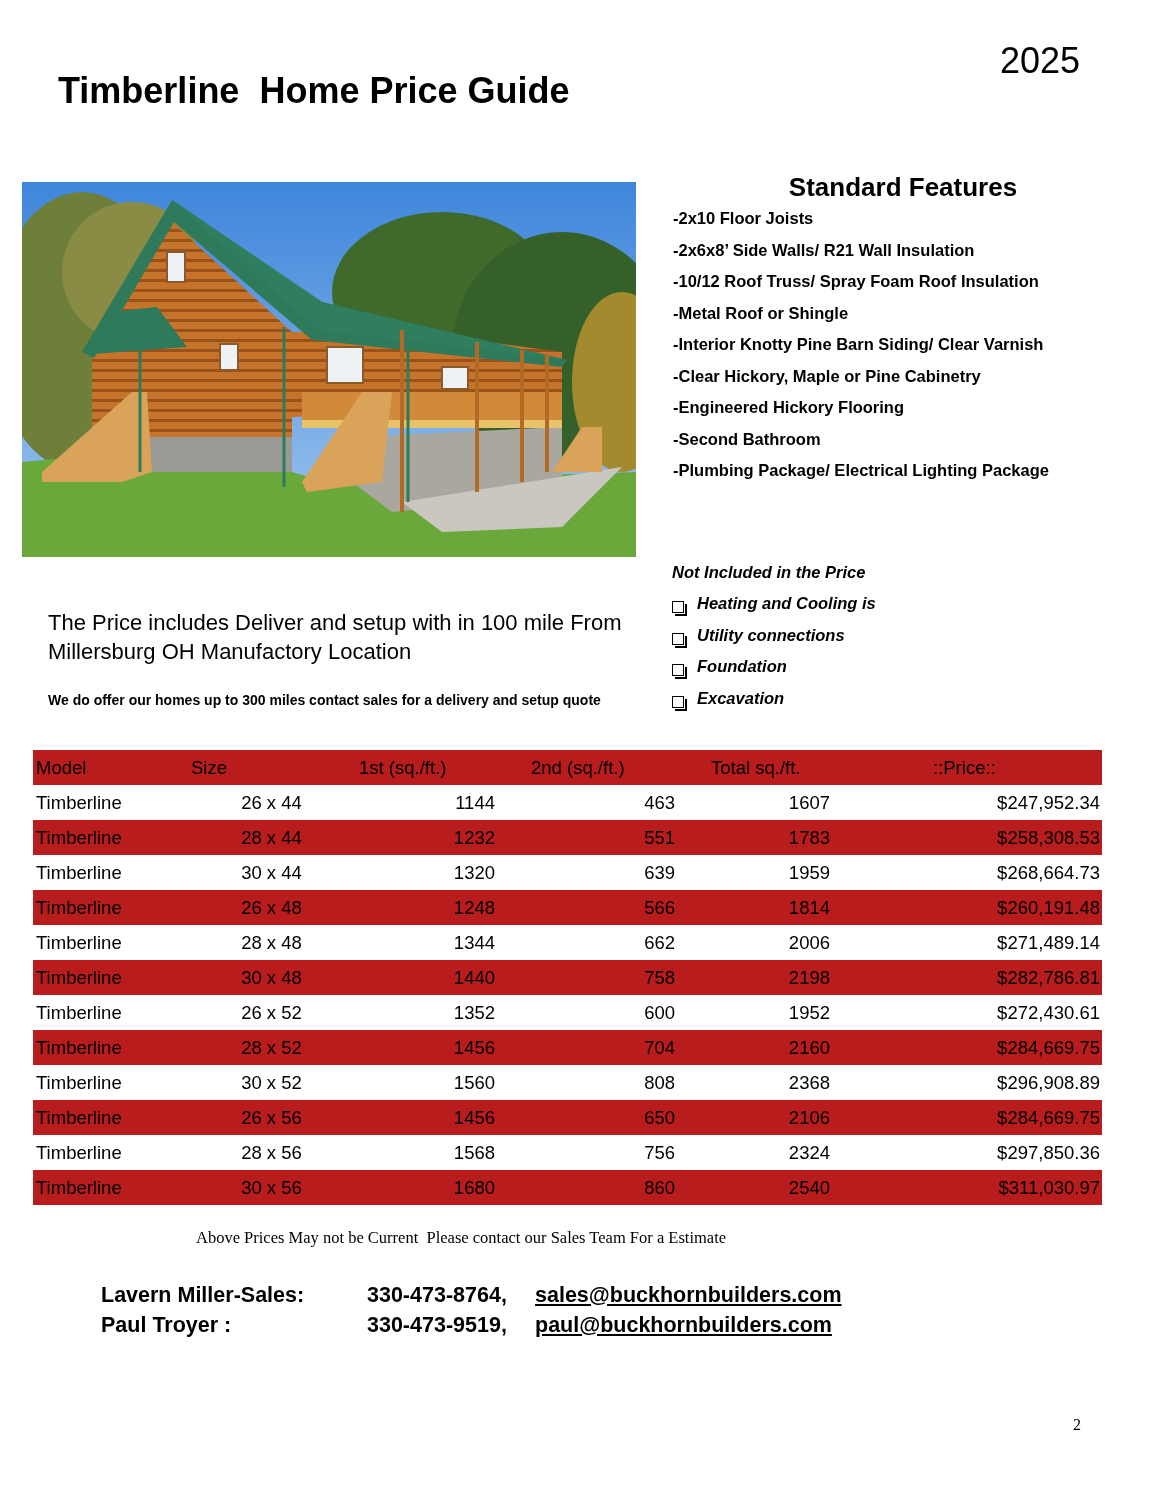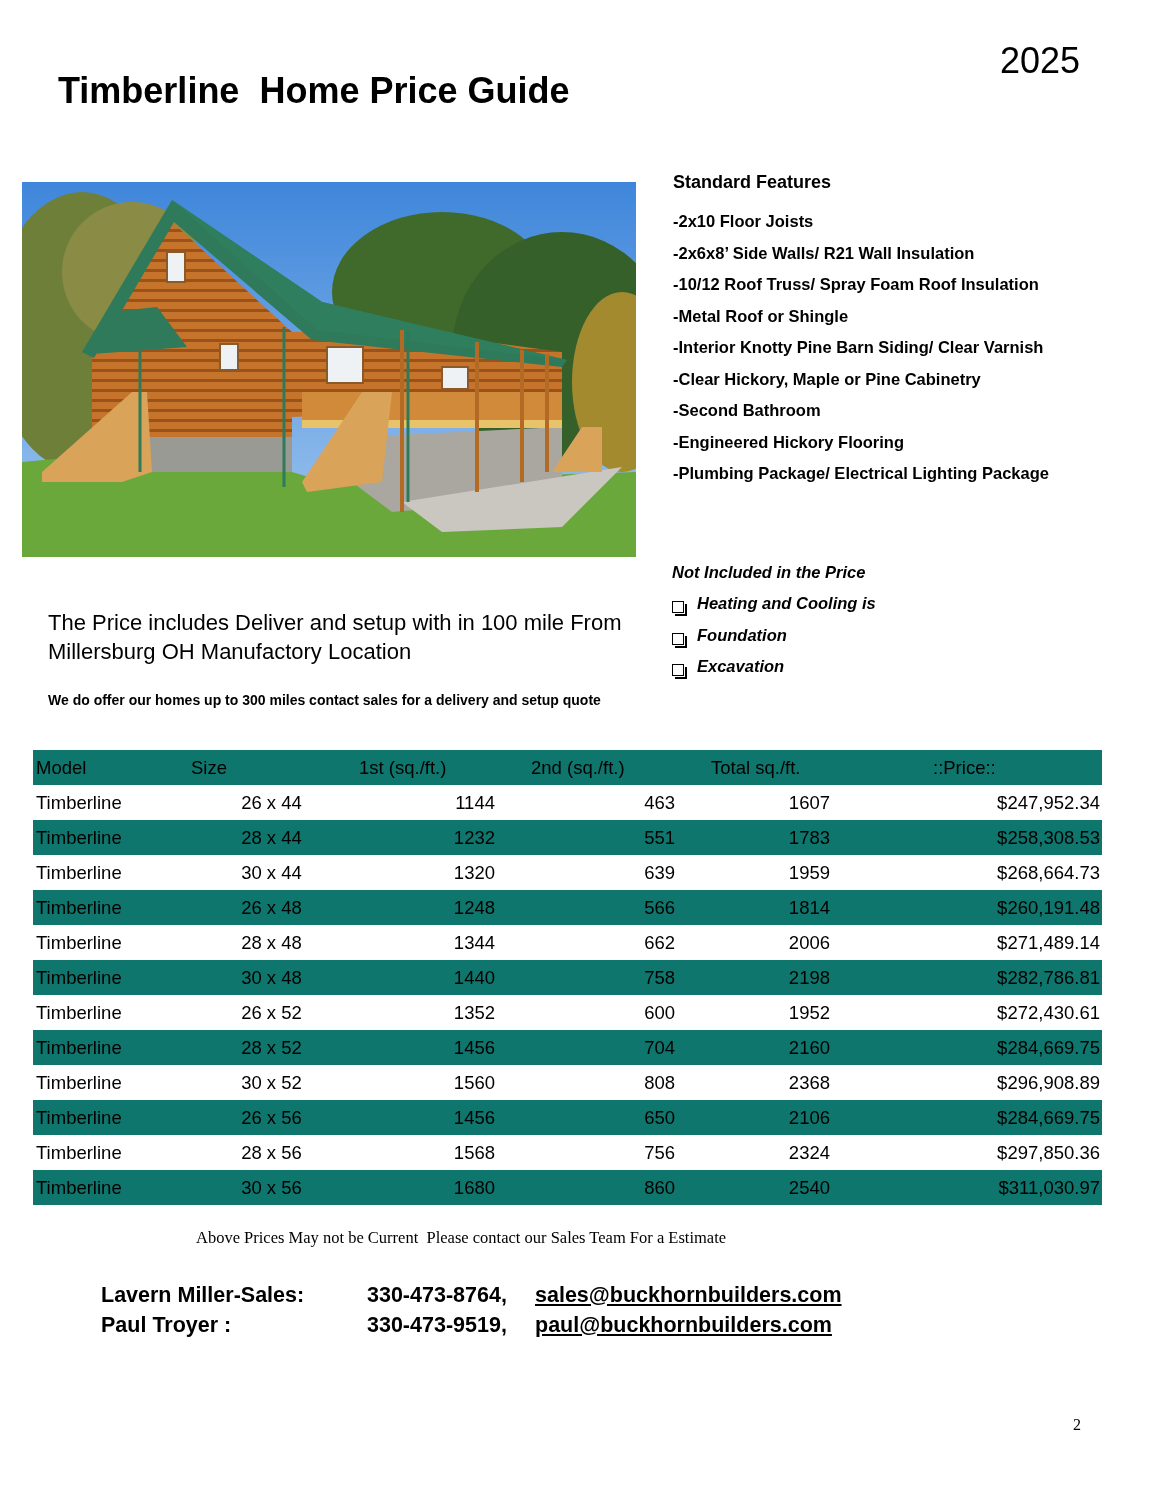--- a/index.html
+++ b/index.html
@@ -6,36 +6,36 @@
   html, body { width: 1159px; height: 1500px; background: #ffffff; }
   body { position: relative; font-family: "Liberation Sans", sans-serif; color: #000; overflow: hidden; }
 
   .year { position: absolute; left: 1000px; top: 40px; font-size: 36px; font-weight: normal; letter-spacing: 0px; }
   .title { position: absolute; left: 58px; top: 70px; font-size: 36px; font-weight: bold; white-space: pre; }
 
   .photo { position: absolute; left: 22px; top: 182px; width: 614px; height: 375px; overflow: hidden; background: #5b9be0; }
   .photo svg { display: block; width: 100%; height: 100%; }
 
   .features { position: absolute; left: 673px; top: 172px; width: 460px; }
-  .features h2 { font-size: 18px; font-weight: bold; margin-bottom: 18px; }
+  .features h2 { font-size: 26px; font-weight: bold; margin-bottom: 5px; text-align: center; }
   .feature-item { font-size: 16.5px; font-weight: bold; line-height: 20px; margin-bottom: 11.5px; white-space: nowrap; }
   .feature-item.tight { margin-bottom: 6px; }
 
   .not-included { position: absolute; left: 672px; top: 563px; width: 460px; }
   .not-included .ni-title { font-size: 16.5px; font-weight: bold; font-style: italic; margin-bottom: 11px; }
   .ni-item { display: flex; align-items: flex-end; font-size: 16.5px; font-weight: bold; font-style: italic; margin-bottom: 11.5px; height: 20px; }
   .checkbox { width: 12px; height: 12px; border: 1.6px solid #000; margin-right: 13px; position: relative; flex: none; }
   .checkbox::after { content: ""; position: absolute; right: -4px; bottom: -4px; width: 12px; height: 12px; border-right: 2px solid #000; border-bottom: 2px solid #000; box-sizing: border-box; }
 
   .delivery { position: absolute; left: 48px; top: 608px; width: 600px; font-size: 22px; line-height: 29px; }
   .delivery-note { position: absolute; left: 48px; top: 692px; font-size: 14px; font-weight: bold; white-space: nowrap; }
 
   .price-table { position: absolute; left: 33px; top: 750px; width: 1069px; border-collapse: collapse; font-family: "Liberation Sans", sans-serif; font-size: 18.5px; }
   .price-table tr { height: 35px; }
-  .price-table tr.shade { background: #0f766e; }
+  .price-table tr.shade { background: #b91c1c; }
   .price-table td, .price-table th { font-weight: normal; padding: 0; vertical-align: middle; white-space: nowrap; }
   .col-model { width: 158px; text-align: left; padding-left: 3px !important; }
   .col-size { width: 161px; text-align: center; }
   .col-first { width: 143px; text-align: right; }
   .col-second { width: 180px; text-align: right; }
   .col-total { width: 155px; text-align: right; }
   .col-price { text-align: right; padding-right: 2px !important; }
   .price-table th { text-align: left; }
   .th-first { padding-left: 7px !important; }
   .th-second { padding-left: 36px !important; }
@@ -118,30 +118,34 @@
 </div>
 
 <div class="features">
   <h2>Standard Features</h2>
   <div class="feature-item">-2x10 Floor Joists</div>
   <div class="feature-item">-2x6x8’ Side Walls/ R21 Wall Insulation</div>
   <div class="feature-item">-10/12 Roof Truss/ Spray Foam Roof Insulation</div>
   <div class="feature-item">-Metal Roof or Shingle</div>
   <div class="feature-item">-Interior Knotty Pine Barn Siding/ Clear Varnish</div>
   <div class="feature-item">-Clear Hickory, Maple or Pine Cabinetry</div>
+  <div class="feature-item">-Engineered Hickory Flooring</div>
   <div class="feature-item">-Second Bathroom</div>
-  <div class="feature-item">-Engineered Hickory Flooring</div>
   <div class="feature-item tight">-Plumbing Package/ Electrical Lighting Package</div>
 </div>
 
 <div class="not-included">
   <div class="ni-title">Not Included in the Price</div>
   <div class="ni-item">
     <span class="checkbox"></span>
     <span>Heating and Cooling is</span>
+  </div>
+  <div class="ni-item">
+    <span class="checkbox"></span>
+    <span>Utility connections</span>
   </div>
   <div class="ni-item">
     <span class="checkbox"></span>
     <span>Foundation</span>
   </div>
   <div class="ni-item">
     <span class="checkbox"></span>
     <span>Excavation</span>
   </div>
 </div>

